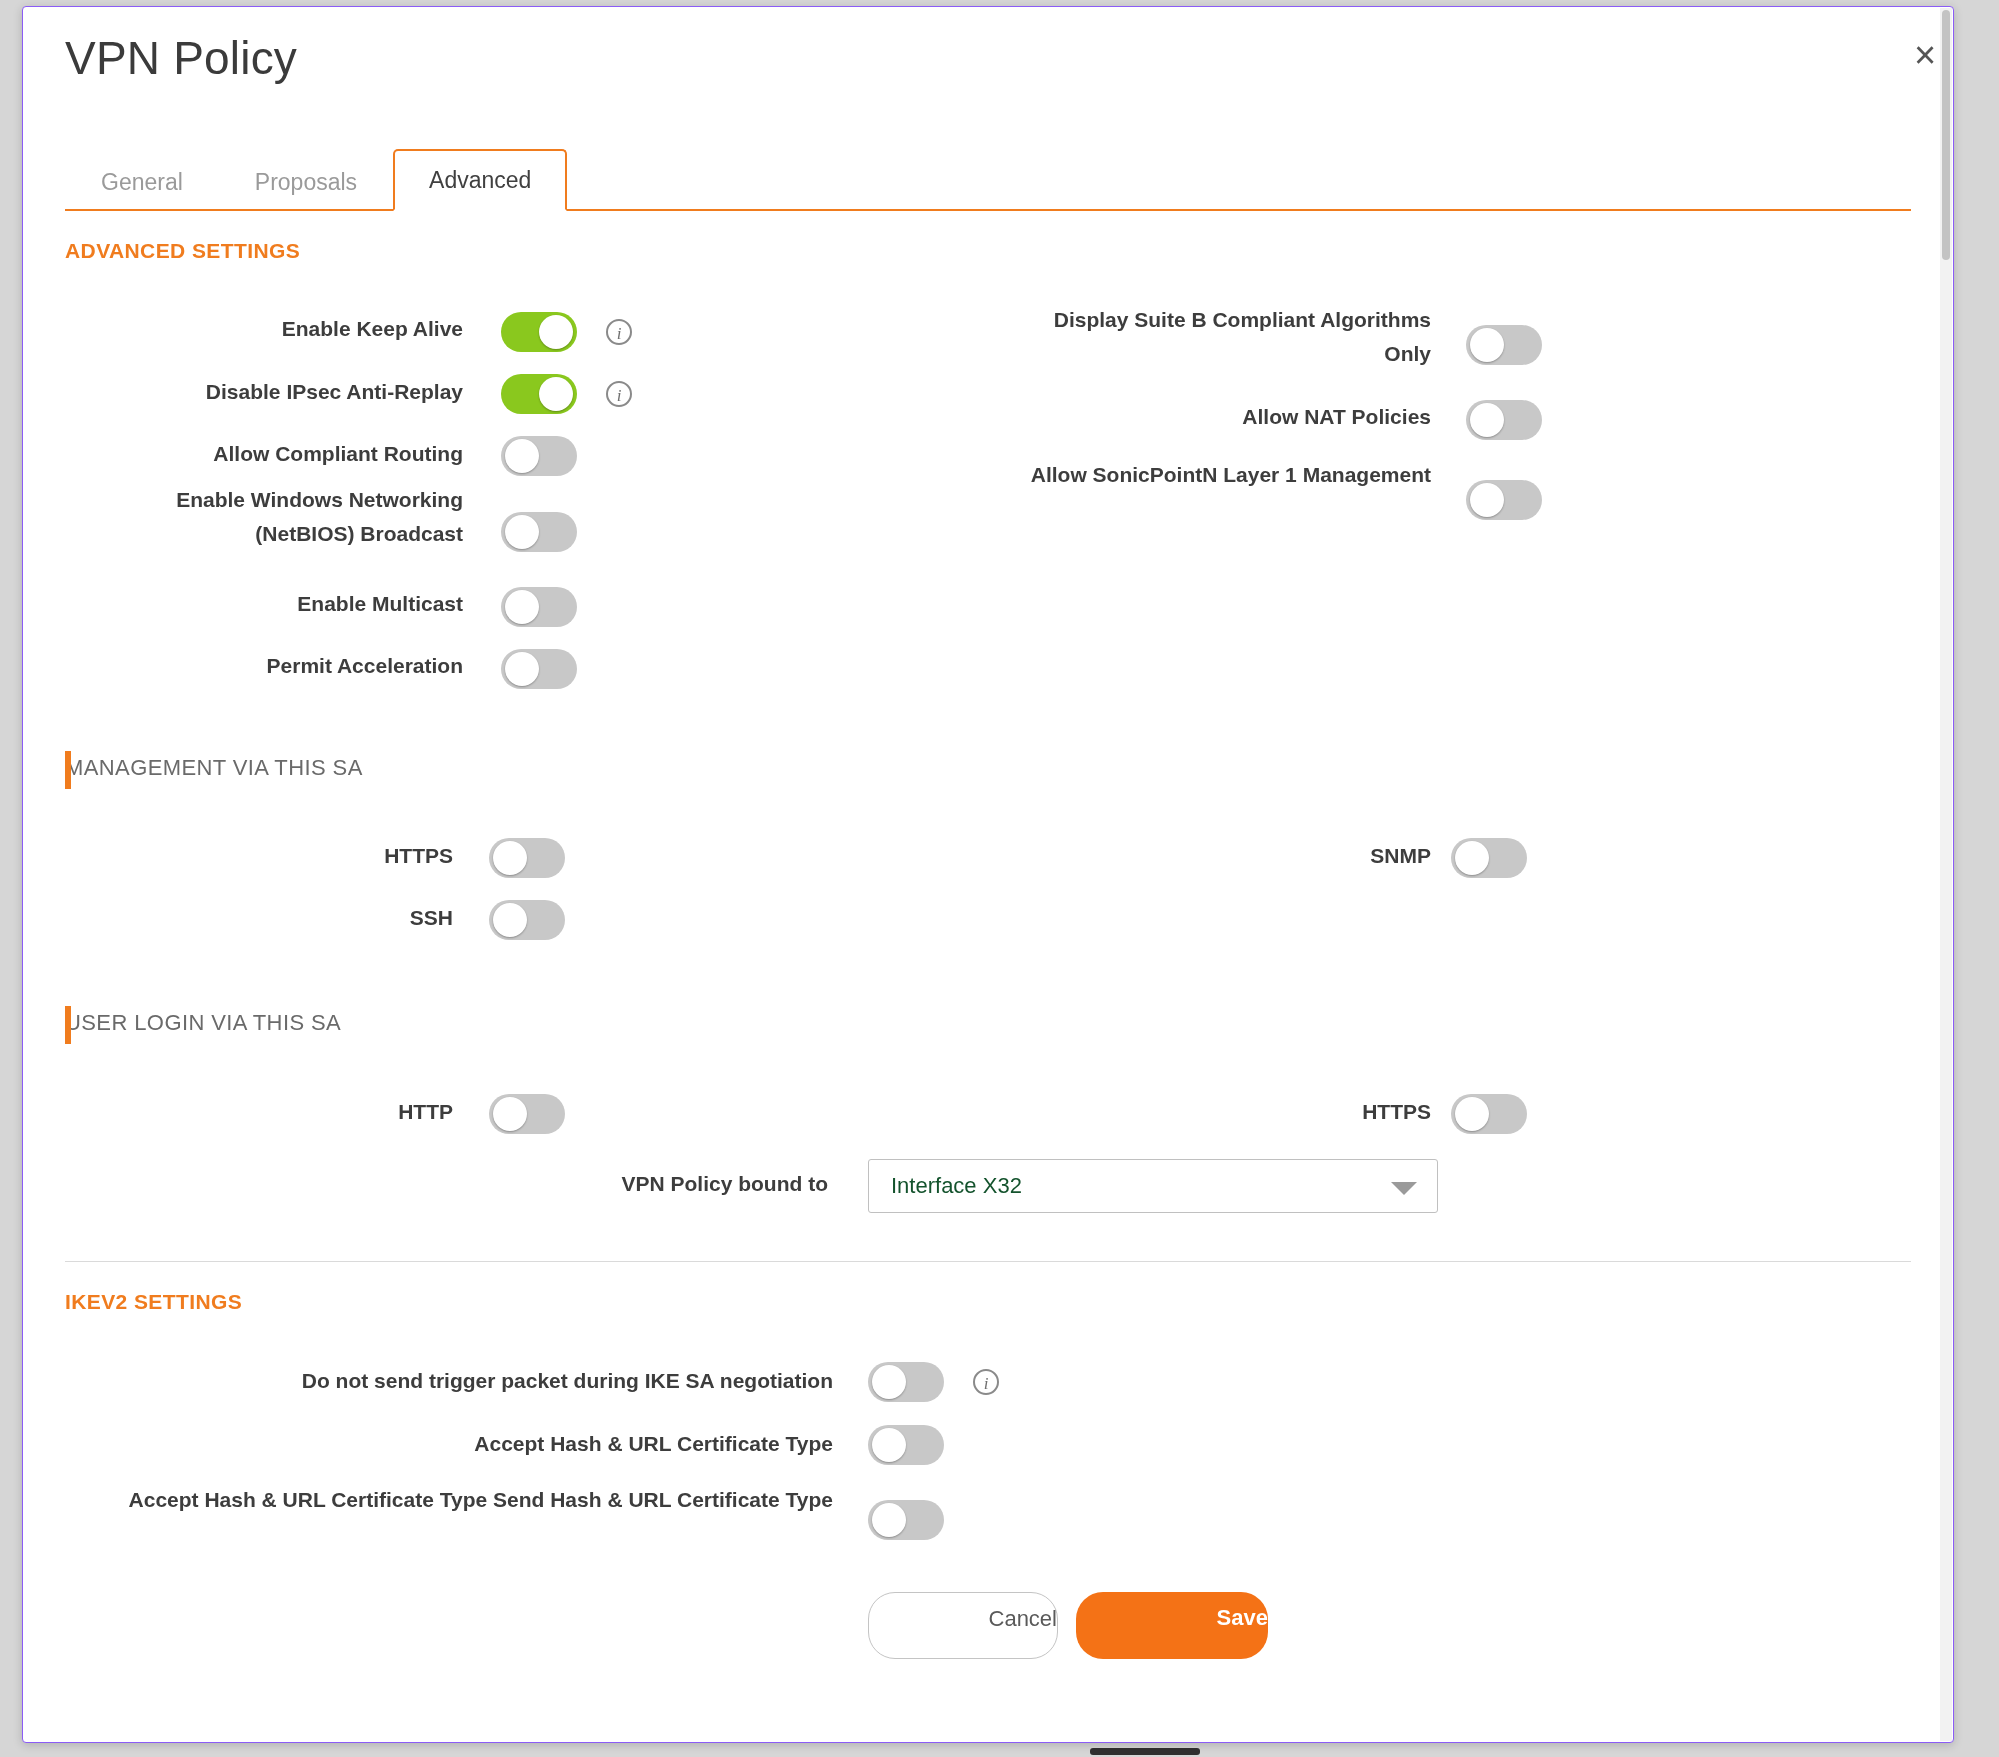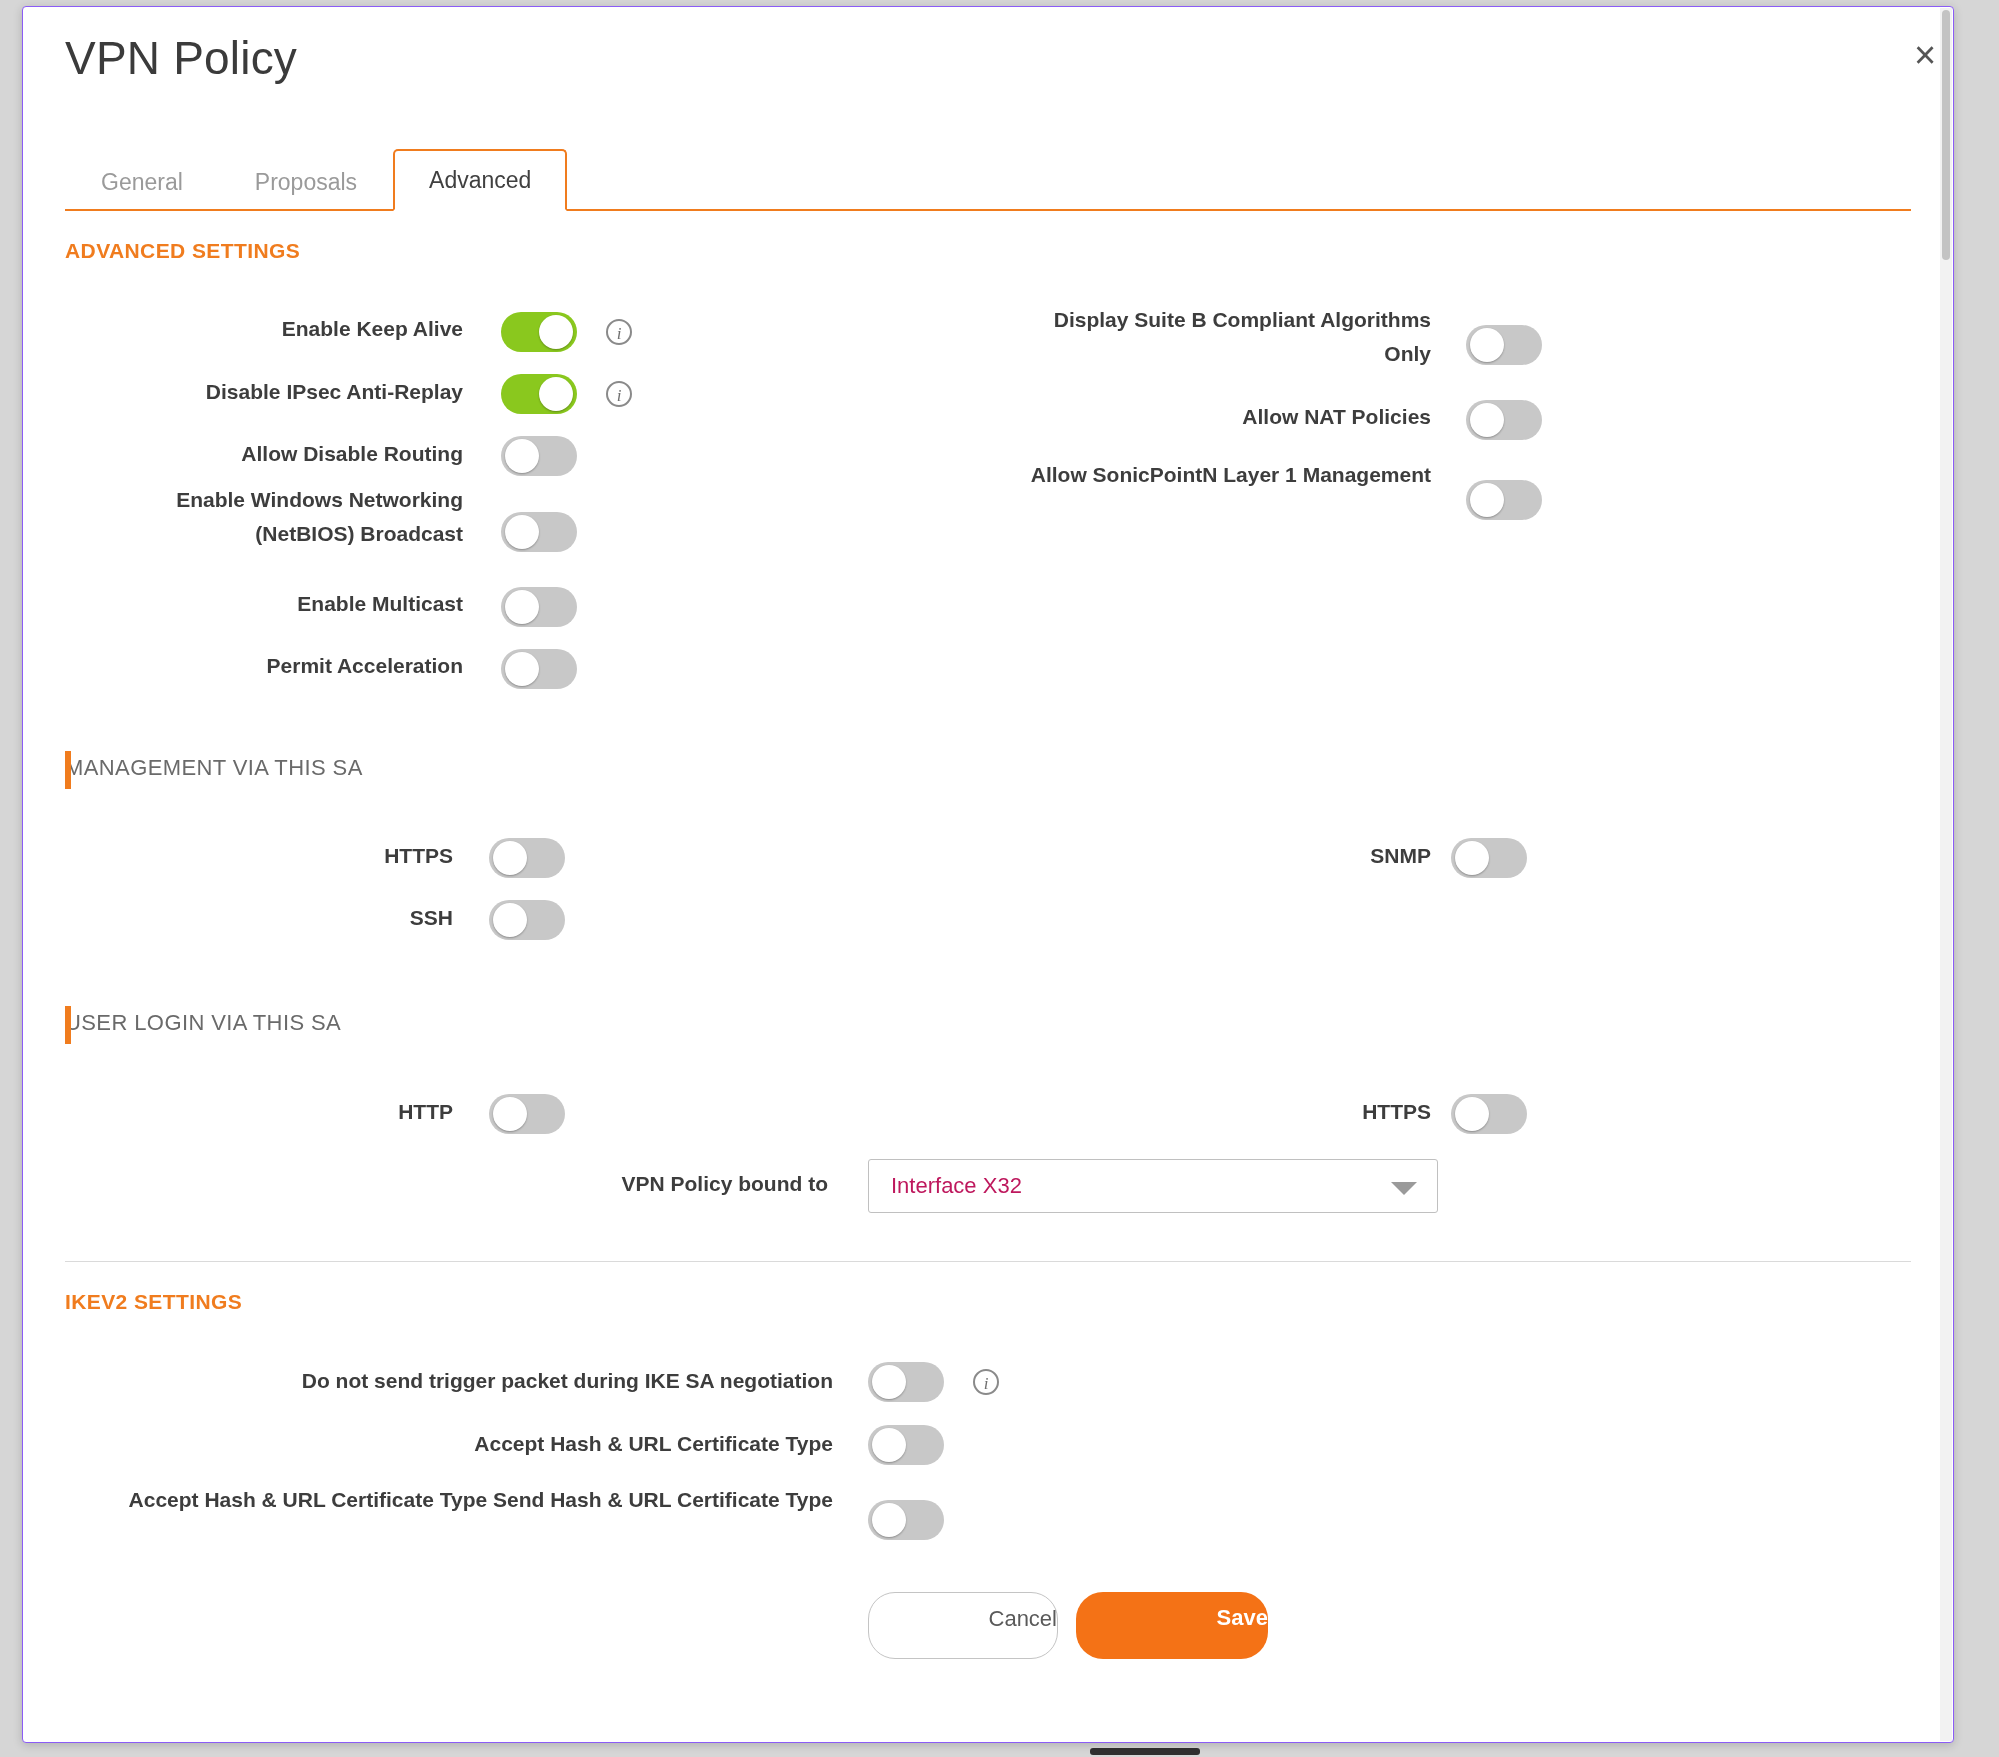--- a/index.html
+++ b/index.html
@@ -156,21 +156,21 @@
     border-radius: 3px;
     background: #ffffff;
     cursor: pointer;
     box-sizing: border-box;
   }
   .select .value {
     position: absolute;
     left: 22px;
     top: 13px;
     font-size: 22px;
-    color: #be185d;
+    color: #14532d;
   }
   .select .caret {
     position: absolute;
     right: 20px;
     top: 22px;
     width: 0;
     height: 0;
     border-left: 13px solid transparent;
     border-right: 13px solid transparent;
     border-top: 13px solid #9a9a9a;
@@ -254,21 +254,21 @@
         <div class="knob"></div>
       </div>
     <div class="info-icon" style="left:583px; top:312px;">i</div>
 
     <div class="row-label" style="left:60px; top:368px; width:380px;">Disable IPsec Anti-Replay</div>
     <div class="toggle on" style="left:478px; top:367px;">
         <div class="knob"></div>
       </div>
     <div class="info-icon" style="left:583px; top:374px;">i</div>
 
-    <div class="row-label" style="left:60px; top:430px; width:380px;">Allow Disable Routing</div>
+    <div class="row-label" style="left:60px; top:430px; width:380px;">Allow Compliant Routing</div>
     <div class="toggle" style="left:478px; top:429px;">
         <div class="knob"></div>
       </div>
 
     <div class="row-label" style="left:60px; top:476px; width:380px;">Enable Windows Networking (NetBIOS) Broadcast</div>
     <div class="toggle" style="left:478px; top:505px;">
         <div class="knob"></div>
       </div>
 
     <div class="row-label" style="left:60px; top:580px; width:380px;">Enable Multicast</div>

